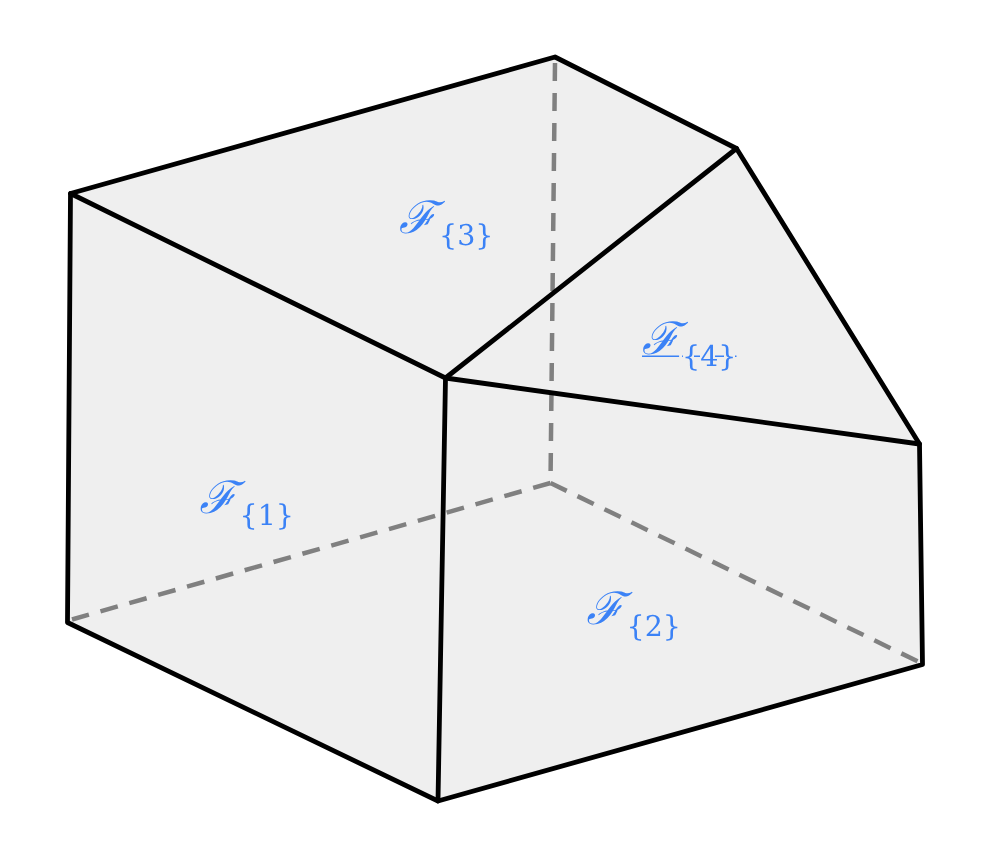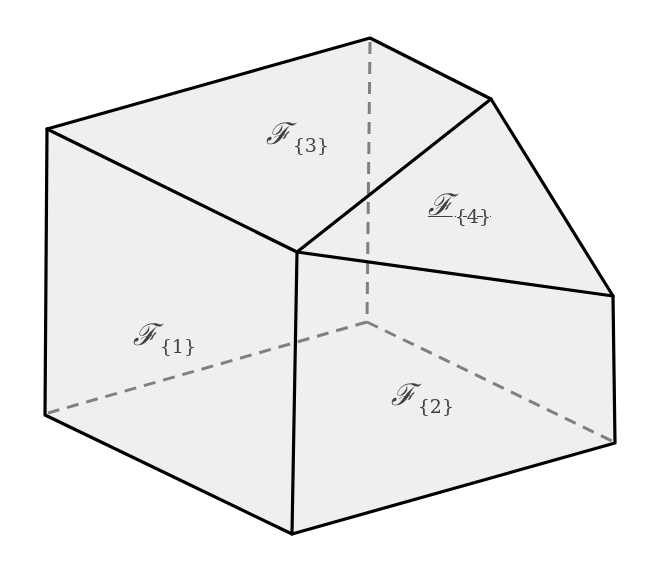--- a/index.html
+++ b/index.html
@@ -2,23 +2,24 @@
 <html><head>
   <meta charset="utf-8">
   <style>
     html, body { margin: 0; padding: 0; background: #ffffff; }
     body { width: 664px; height: 570px; overflow: hidden; }
     .canvas { position: relative; width: 664px; height: 570px; }
     svg { position: absolute; left: 0; top: 0; }
     .label {
       position: absolute;
       font-family: "DejaVu Serif", "Liberation Serif", serif;
-      color: #404040;
+      color: #3b82f6;
       white-space: nowrap;
       line-height: 1;
+      margin-top: 12px;
     }
     .label .F {
       font-family: "DejaVu Serif", "Liberation Serif", serif;
       font-style: italic;
       font-size: 30px;
     }
     .label .sub {
       font-size: 19px;
       position: relative;
       top: 8px;
@@ -41,25 +42,25 @@
 
     <g stroke="#000000" stroke-width="3.2" fill="none" stroke-linejoin="round" stroke-linecap="round">
       <polygon points="47,129 370,38 491,99 613,296 615,443 292,534 45,415"></polygon>
       <line x1="47" y1="129" x2="297" y2="252"></line>
       <line x1="297" y1="252" x2="491" y2="99"></line>
       <line x1="297" y1="252" x2="613" y2="296"></line>
       <line x1="297" y1="252" x2="292" y2="534"></line>
     </g>
   </svg>
 
-  <div class="label" style="left:133px; top:320px;">
+  <div class="label" style="left:133px; top:306px;">
     <span class="F">ℱ</span><span class="sub">{1}</span>
   </div>
   <div class="label" style="left:391px; top:380px;">
     <span class="F">ℱ</span><span class="sub">{2}</span>
   </div>
   <div class="label" style="left:266px; top:119px;">
     <span class="F">ℱ</span><span class="sub">{3}</span>
   </div>
-  <div class="label" style="left:428px; top:190px;text-decoration:underline;">
+  <div class="label" style="left:428px; top:200px;text-decoration:underline;">
     <span class="F">ℱ</span><span class="sub">{4}</span>
   </div>
 </div>
 
 </body></html>

